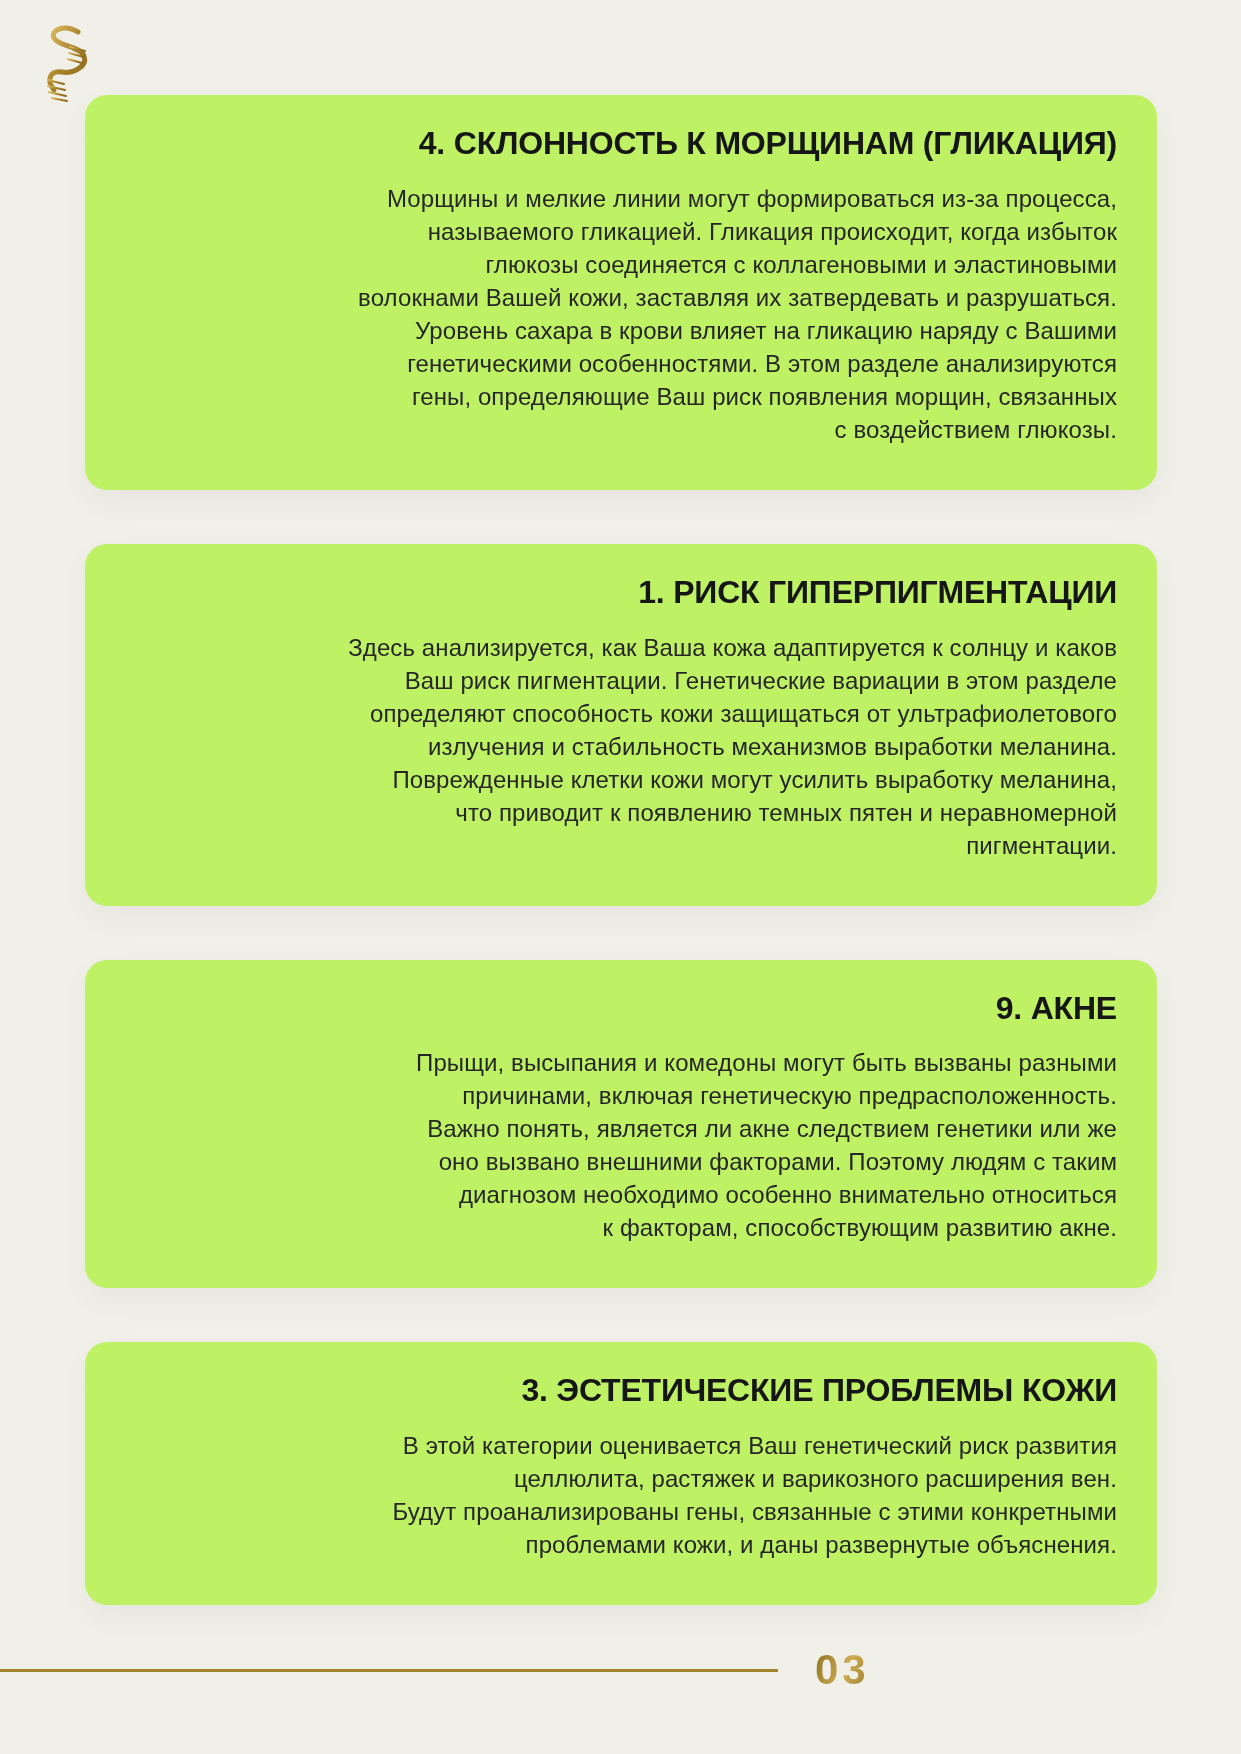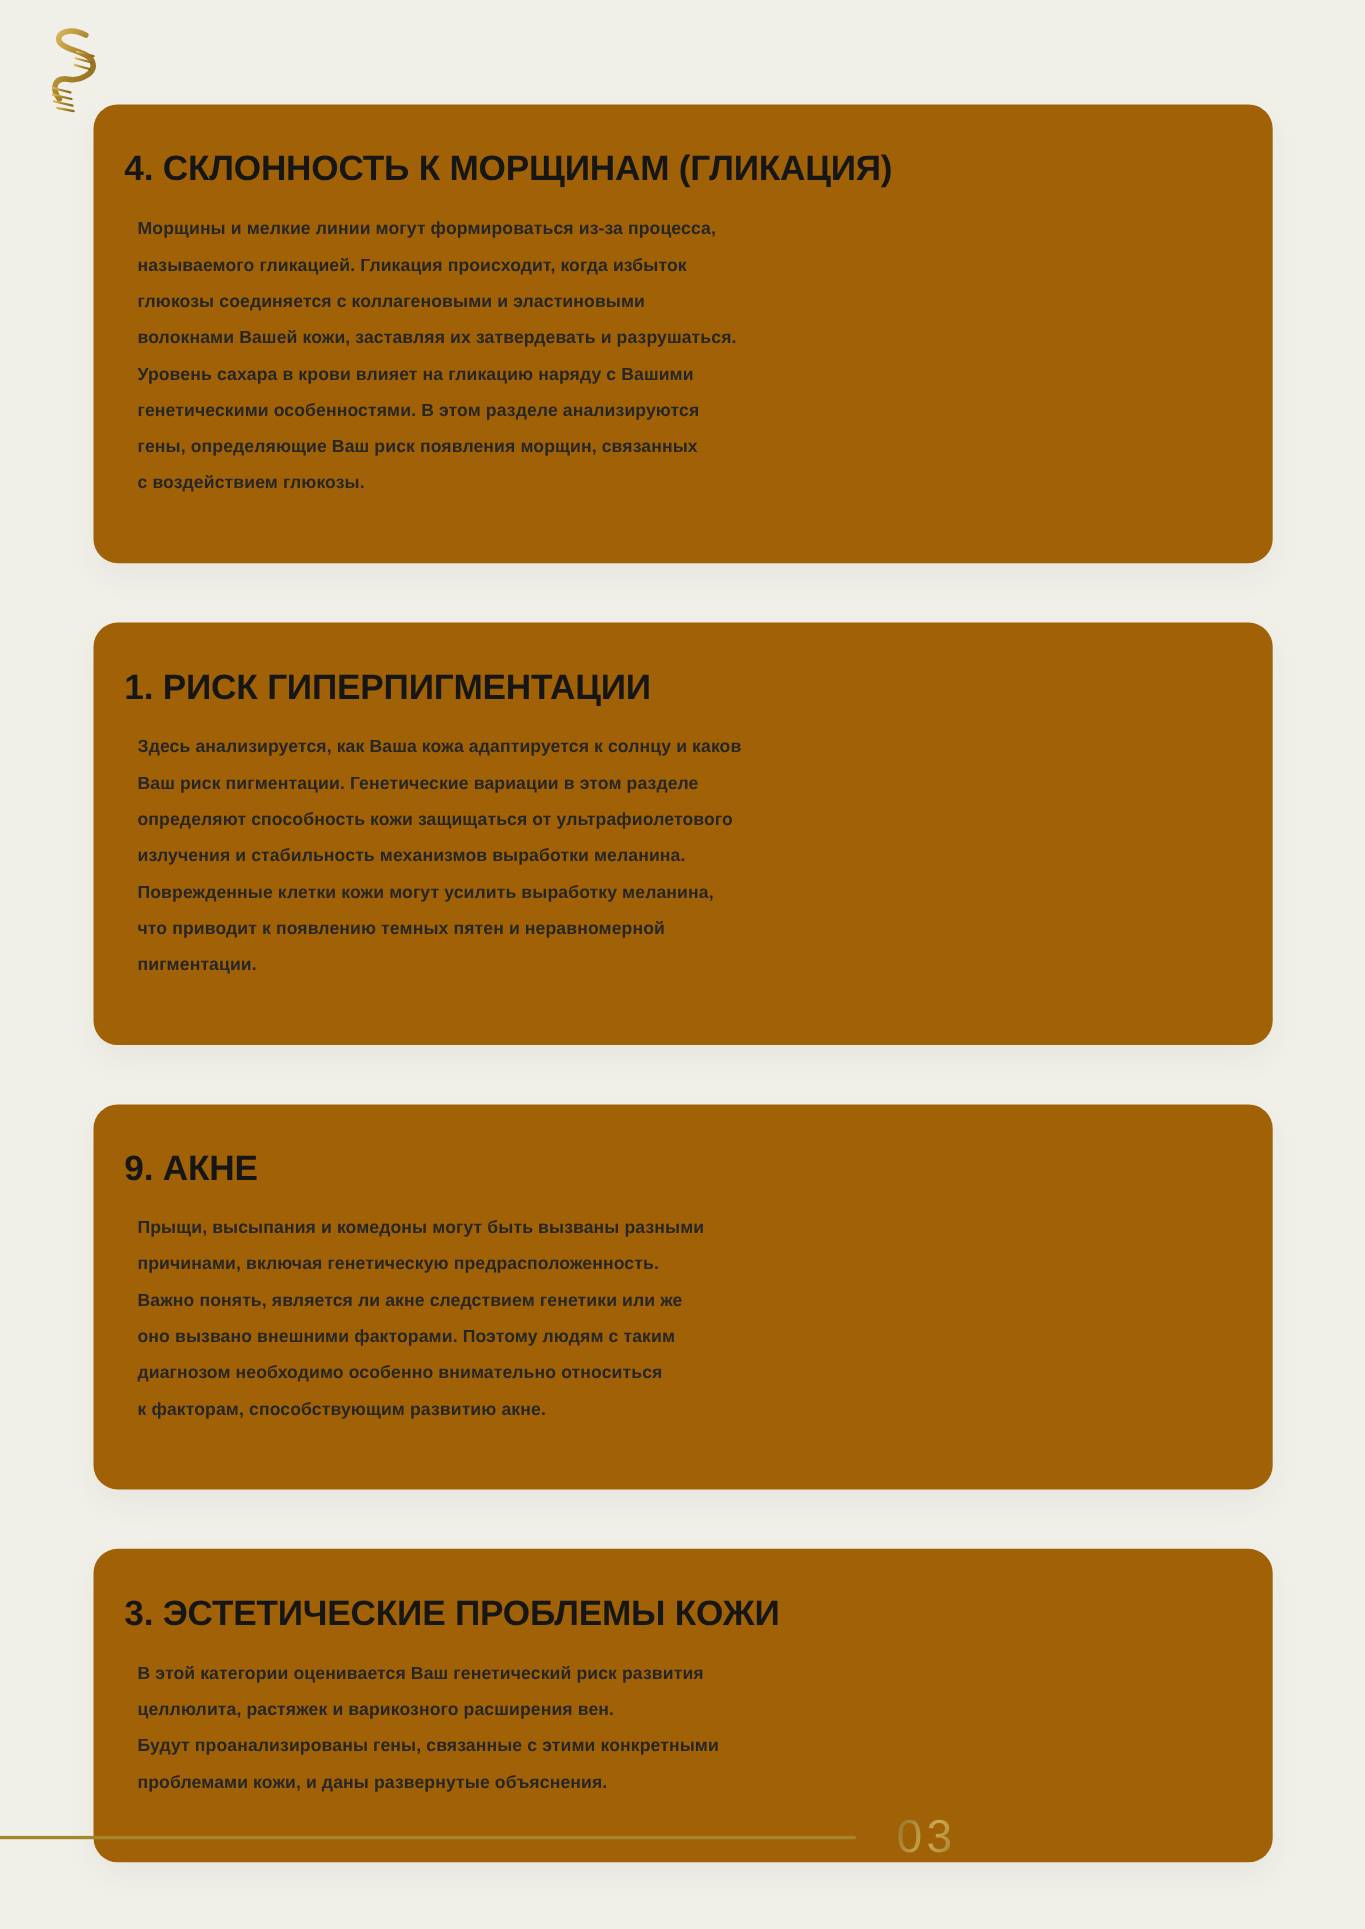--- a/index.html
+++ b/index.html
@@ -28,56 +28,56 @@
   .cards {
     position: absolute;
     top: 95px;
     left: 85px;
     width: 1072px;
     display: flex;
     flex-direction: column;
     gap: 54px;
   }
   .card {
-    background: #a16207;
+    background: #bef264;
     border-radius: 22px;
-    padding: 40px 40px 44px 28px;
+    padding: 30px 40px 44px 28px;
     box-shadow: 0 12px 28px rgba(60, 60, 50, 0.05);
+    text-align: right;
   }
   .card h2 {
     margin: 0 0 20px 0;
     font-size: 32px;
     line-height: 1.15;
     font-weight: 700;
     color: #161616;
     letter-spacing: -0.2px;
   }
   .card p {
-    margin: 12px;
-    font-size: 16px;
+    margin: 0;
+    font-size: 24px;
     line-height: 33px;
     color: #262626;
     white-space: pre-line;
     letter-spacing: 0.1px;
-    font-weight: bold;
   }
   .footer-rule {
     position: absolute;
     left: 0;
     top: 1669px;
     width: 778px;
     height: 3px;
     background: #a5862c;
   }
   .page-number {
     position: absolute;
     left: 815px;
     top: 1646px;
     font-size: 42px;
-    font-weight: 400;
+    font-weight: 700;
     letter-spacing: 4px;
     color: #b2923f;
     background: linear-gradient(115deg, #97792b 10%, #cdab52 55%, #9c7e2e 95%);
     -webkit-background-clip: text;
     background-clip: text;
     -webkit-text-fill-color: transparent;
   }
 </style>
 </head>
 <body>

